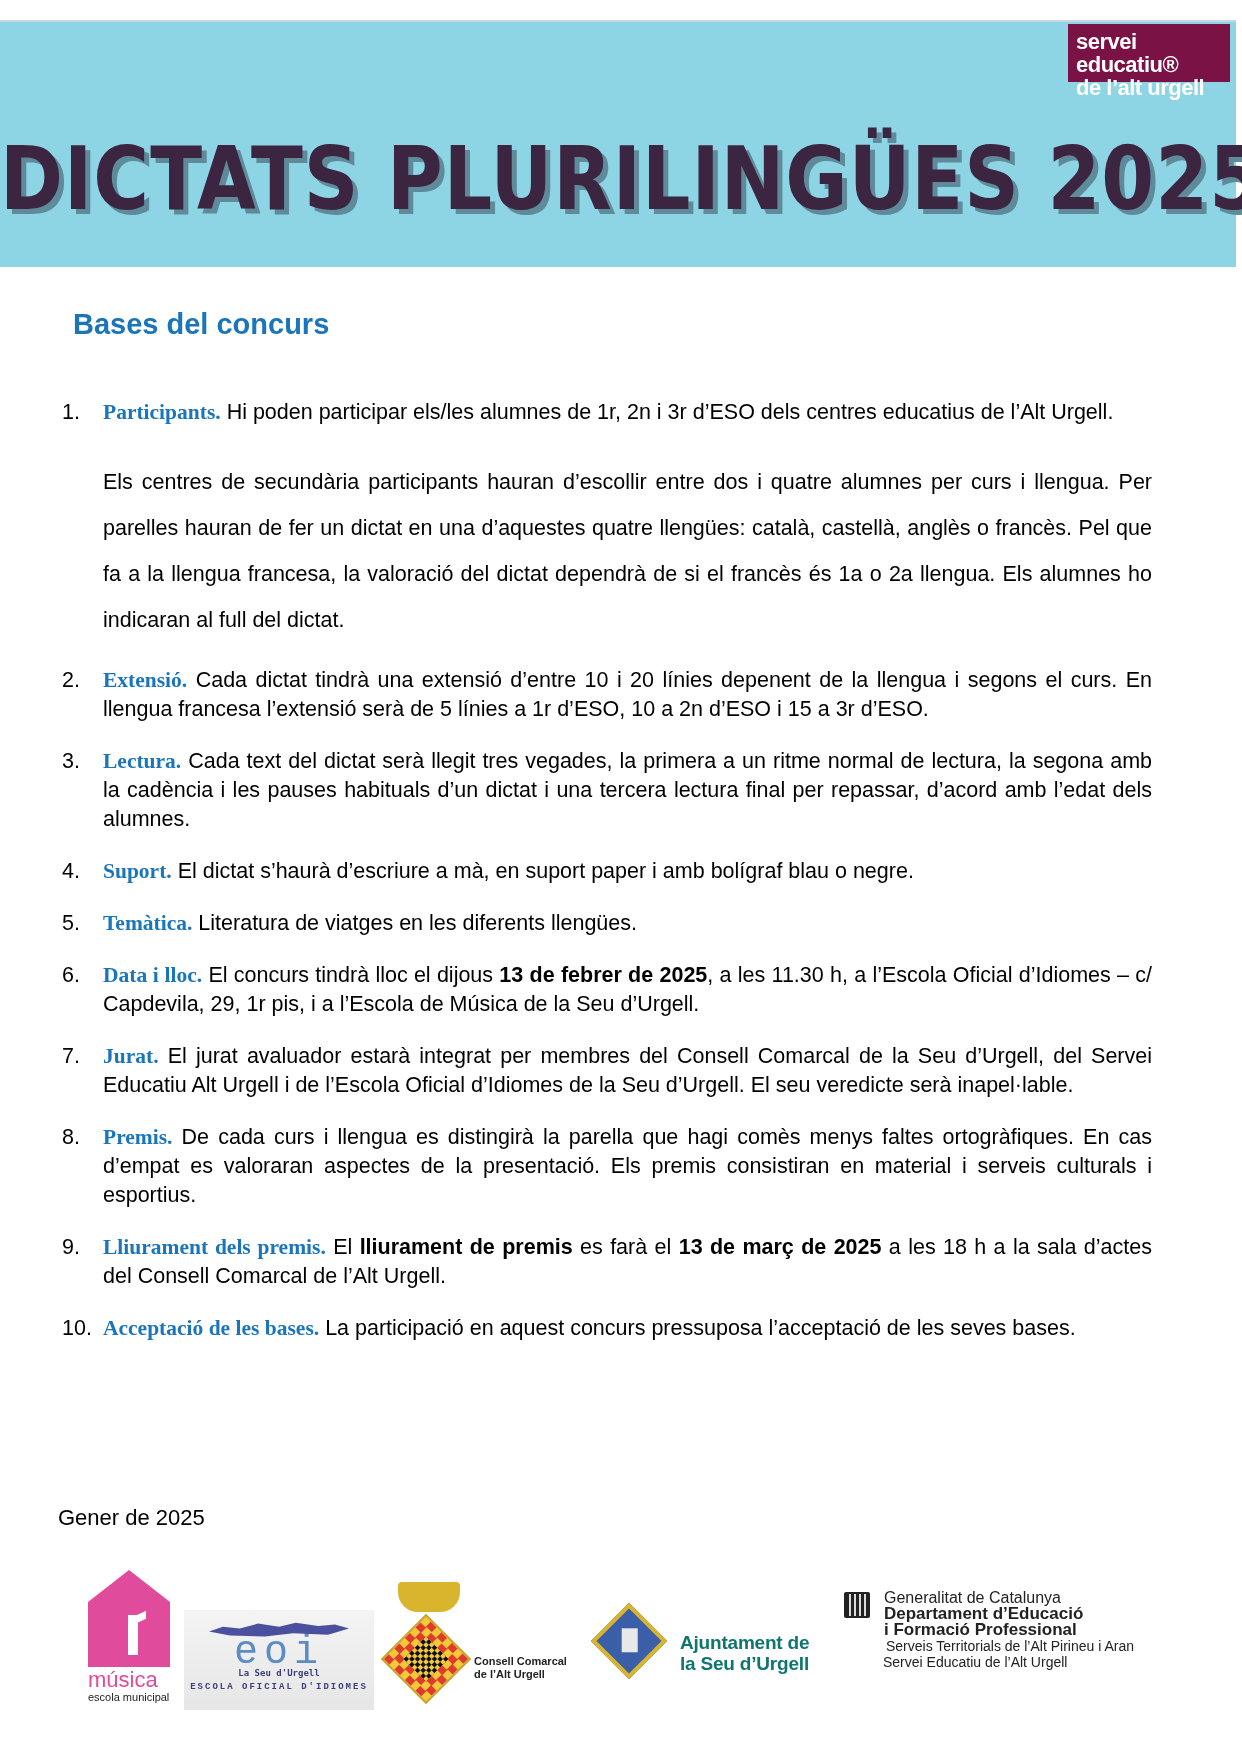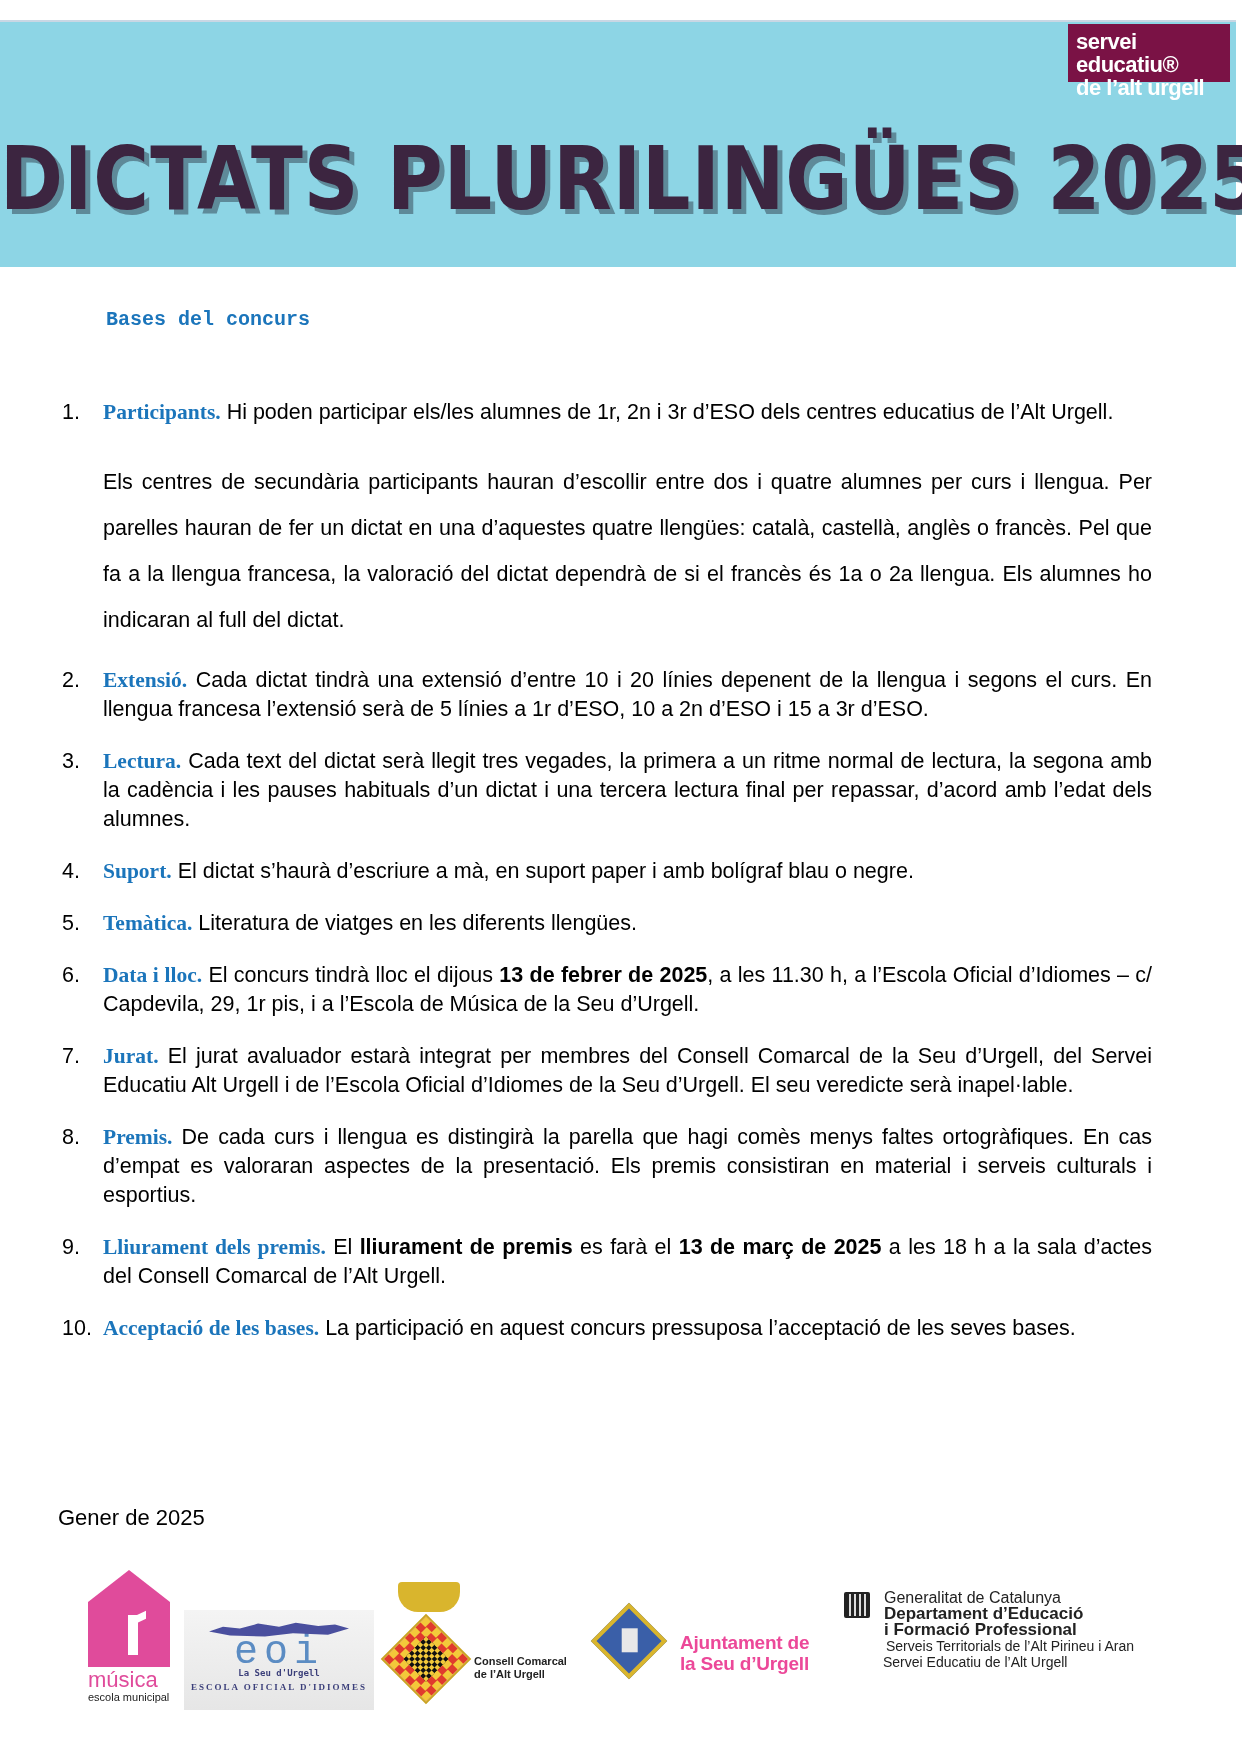--- a/index.html
+++ b/index.html
@@ -3,21 +3,21 @@
 <meta charset="utf-8">
 <style>
   html, body { margin: 0; padding: 0; background: #ffffff; }
   body { width: 1242px; height: 1755px; position: relative; overflow: hidden; font-family: "Liberation Sans", sans-serif; color: #000; }
 
   .banner { position: absolute; left: 0; top: 20px; width: 1236px; height: 245px; background: #8dd5e5; border-top: 2px solid #c9d7e4; }
   .servei-logo { position: absolute; right: 6px; top: 2px; width: 162px; height: 58px; background: #7a1245; color: #fff; padding: 6px 0 0 8px; box-sizing: border-box; font-family: "Liberation Sans", sans-serif; font-size: 22px; line-height: 23px; font-weight: bold; letter-spacing: -0.5px; }
   .servei-logo span { display: block; }
   .title { position: absolute; left: 0; right: 0; top: 105px; text-align: center; font-family: "DejaVu Sans", sans-serif; font-weight: bold; font-size: 76px; letter-spacing: 1px; color: #3c2540; text-shadow: 5px 5px 0 #5e8a99; transform: scaleY(1.15); transform-origin: top center; white-space: nowrap; }
 
-  .subtitle { position: absolute; left: 106px; top: 308px; font-size: 20px; font-weight: bold; color: #1b75bb; font-family: Liberation Mono, monospace; }
+  .subtitle { position: absolute; left: 73px; top: 308px; font-size: 29px; font-weight: bold; color: #1b75bb; }
 
   .rules { position: absolute; left: 62px; top: 398px; width: 1090px; margin: 0; padding: 0; list-style: none; }
   .rule { position: relative; padding-left: 41px; font-size: 21.5px; line-height: 29px; text-align: justify; margin-bottom: 23px; }
   .rule .num { position: absolute; left: 0; top: 0; }
   .rule .head { color: #1b75bb; font-weight: bold; font-family: Liberation Serif, serif; }
   .rule b { font-weight: bold; }
   .rule .para2 { margin-top: 32px; line-height: 46px; }
 
   .footer-date { position: absolute; left: 58px; top: 1505px; font-size: 22px; }
 
@@ -26,30 +26,30 @@
   .musica { left: 88px; top: 0; width: 82px; height: 148px; }
   .musica .house { width: 82px; height: 97px; background: #e04b9b; clip-path: polygon(50% 0, 100% 33%, 100% 100%, 0 100%, 0 33%); position: relative; }
   .musica .note { position: absolute; left: 40px; top: 45px; width: 10px; height: 40px; background: #fff; }
   .musica .note:after { content: ""; position: absolute; left: 0; top: 0; width: 18px; height: 8px; background: #fff; transform: skewY(-25deg); }
   .musica .label1 { color: #e04b9b; font-size: 22px; line-height: 22px; margin-top: 2px; }
   .musica .label2 { font-size: 11px; color: #222; }
   .eoi { left: 184px; top: 40px; width: 190px; height: 100px; background: linear-gradient(#f4f4f4, #e6e6e6); text-align: center; }
   .eoi .mountains { width: 140px; height: 16px; margin: 12px auto 0; background: #4a4f9e; clip-path: polygon(0 60%, 10% 30%, 22% 40%, 35% 10%, 50% 30%, 62% 5%, 78% 25%, 90% 15%, 100% 40%, 85% 80%, 60% 70%, 40% 90%, 15% 85%); }
   .eoi .eoi-word { font-family: Liberation Mono, monospace; font-size: 40px; color: #5b8cc3; line-height: 30px; letter-spacing: 6px; }
   .eoi .eoi-small { font-family: "DejaVu Sans Mono", monospace; font-size: 9px; color: #3b3f7a; font-weight: bold; }
-  .eoi .eoi-name { font-family: Liberation Serif, serif; font-size: 9px; color: #3b3f7a; font-weight: bold; letter-spacing: 2px; margin-top: 4px; }
+  .eoi .eoi-name { font-family: Liberation Mono, monospace; font-size: 9px; color: #3b3f7a; font-weight: bold; letter-spacing: 2px; margin-top: 4px; }
   .consell { left: 384px; top: 12px; width: 210px; height: 130px; }
   .consell .crown { position: absolute; left: 14px; top: 0; width: 62px; height: 30px; background: #d9b52d; border-radius: 4px 4px 20px 20px; }
   .consell .shield { position: absolute; left: 10px; top: 45px; width: 60px; height: 60px; transform: rotate(45deg); background: repeating-conic-gradient(#e03a2d 0 25%, #f3c93a 0 50%) 0 0/15px 15px; border: 2px solid #caa322; }
   .consell .shield:after { content: ""; position: absolute; left: 14px; top: 14px; width: 32px; height: 32px; background: repeating-conic-gradient(#111 0 25%, #f3c93a 0 50%) 0 0/8px 8px; }
   .consell .txt { position: absolute; left: 90px; top: 73px; font-size: 11px; font-weight: bold; line-height: 13px; color: #222; }
   .ajunt { left: 596px; top: 40px; width: 230px; height: 80px; }
   .ajunt .seal { position: absolute; left: 6px; top: 4px; width: 54px; height: 54px; transform: rotate(45deg); background: #3a5fa8; border: 4px solid #d9b52d; box-sizing: border-box; }
   .ajunt .seal:after { content: ""; position: absolute; left: 15px; top: 10px; width: 16px; height: 24px; background: #e8e8e8; transform: rotate(-45deg); }
-  .ajunt .txt { position: absolute; left: 84px; top: 22px; font-size: 19px; line-height: 21px; font-weight: bold; color: #ec4899; letter-spacing: -0.2px; }
+  .ajunt .txt { position: absolute; left: 84px; top: 22px; font-size: 19px; line-height: 21px; font-weight: bold; color: #0f766e; letter-spacing: -0.2px; }
   .gencat { left: 843px; top: 20px; width: 330px; height: 90px; }
   .gencat .emblem { position: absolute; left: 1px; top: 2px; width: 26px; height: 26px; border: 2px solid #222; box-sizing: border-box; background: repeating-linear-gradient(90deg, #222 0 3px, #ddd 3px 5px); border-radius: 2px; }
   .gencat .lines { position: absolute; left: 41px; top: 0; font-size: 16px; line-height: 16px; color: #222; }
   .gencat .l1 { font-size: 16px; }
   .gencat .l2, .gencat .l3 { font-weight: bold; font-size: 17px; }
   .gencat .l4 { font-size: 14px; margin-left: 2px; }
   .gencat .l5 { font-size: 14px; margin-left: -1px; }
 </style>
 </head>
 <body>

